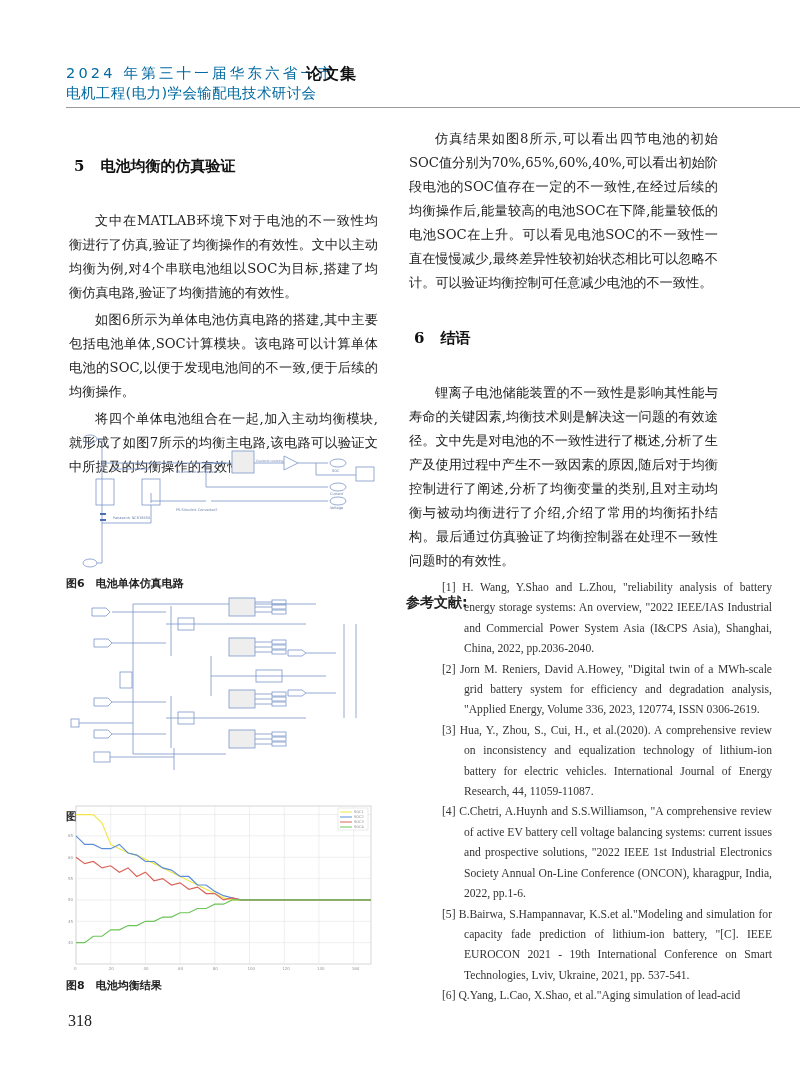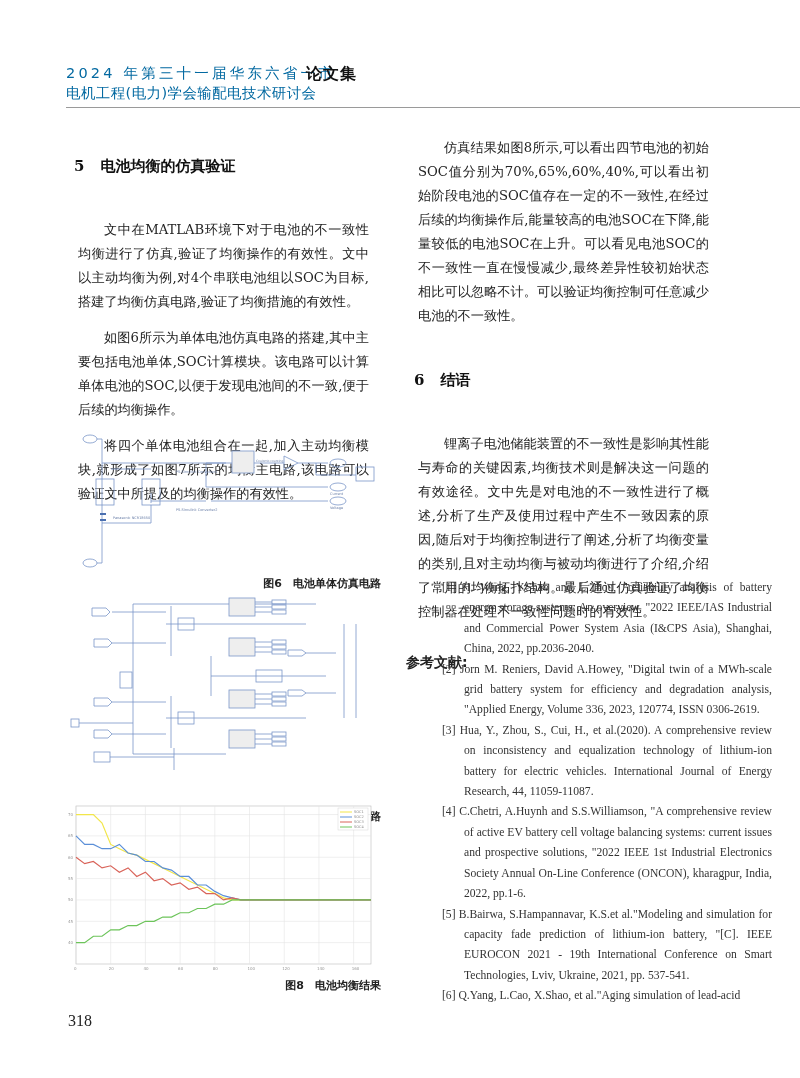--- a/index.html
+++ b/index.html
@@ -9,23 +9,23 @@
   .hdr-line1 { position:absolute; left:0; top:4px; letter-spacing:3.2px; }
   .hdr-line2 { position:absolute; left:0; top:24px; letter-spacing:0.4px; }
   .hdr-big { position:absolute; left:240px; top:4px; font-family:"DejaVu Sans", sans-serif; font-weight:bold; font-size:16px; color:#111; letter-spacing:1px; }
   .hdr-rule { position:absolute; left:66px; top:107px; width:734px; height:1px; background:#9a9a9a; }
 
   .col { position:absolute; width:315px; font-size:13.2px; line-height:24px; text-align:justify; }
   .col-left { left:66px; }
   .col-right { left:406px; }
   .sec-title { font-family:"DejaVu Sans", sans-serif; font-size:15px; color:#111; margin:8px; }
   .sec-title .num { font-family:"DejaVu Serif", serif; margin-right:16px; }
-  .para { margin:12px; text-indent:26px; }
+  .para { margin:3px; text-indent:26px; }
   .fig { position:absolute; }
-  .fig-cap { font-family:"DejaVu Sans", sans-serif; font-size:11px; color:#222; text-align:right; position:absolute; left:66px; width:315px; font-weight:bold; }
+  .fig-cap { font-family:"DejaVu Sans", sans-serif; font-size:11px; color:#222; text-align:left; position:absolute; left:66px; width:315px; font-weight:bold; }
   .ref-title { font-family:"DejaVu Sans", sans-serif; font-weight:bold; font-size:14px; margin:0; }
   .refs { position:absolute; left:406px; top:578px; width:330px; font-family:"Liberation Serif", serif; font-size:11.6px; line-height:20.4px; color:#333;margin-left:36px; }
   .ref { padding-left:22px; text-indent:-22px; margin:0; text-align:justify; }
   .page-no { position:absolute; left:68px; top:1012px; font-family:"Liberation Serif", serif; font-size:16px; color:#222; }
   svg text { font-family:"DejaVu Sans", sans-serif; }
 </style>
 </head>
 <body>
 
 <div class="hdr">

